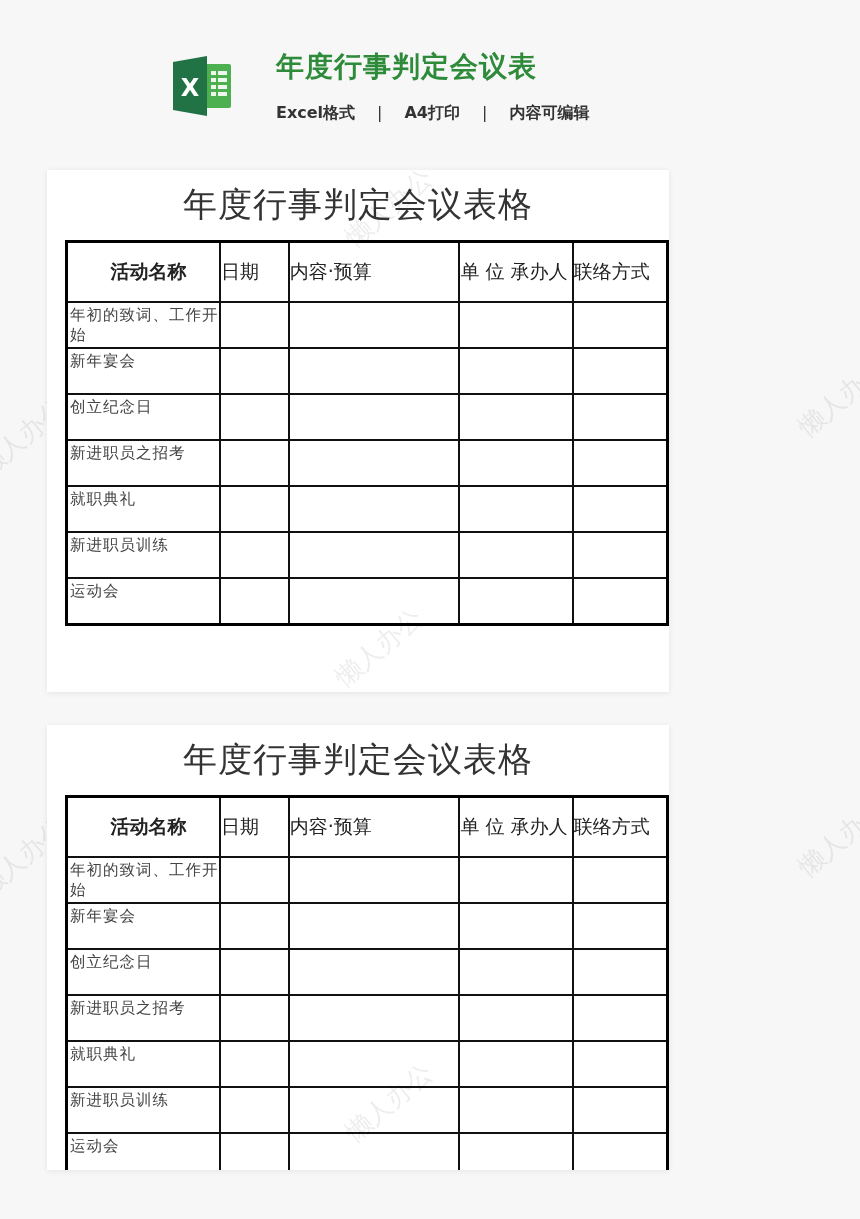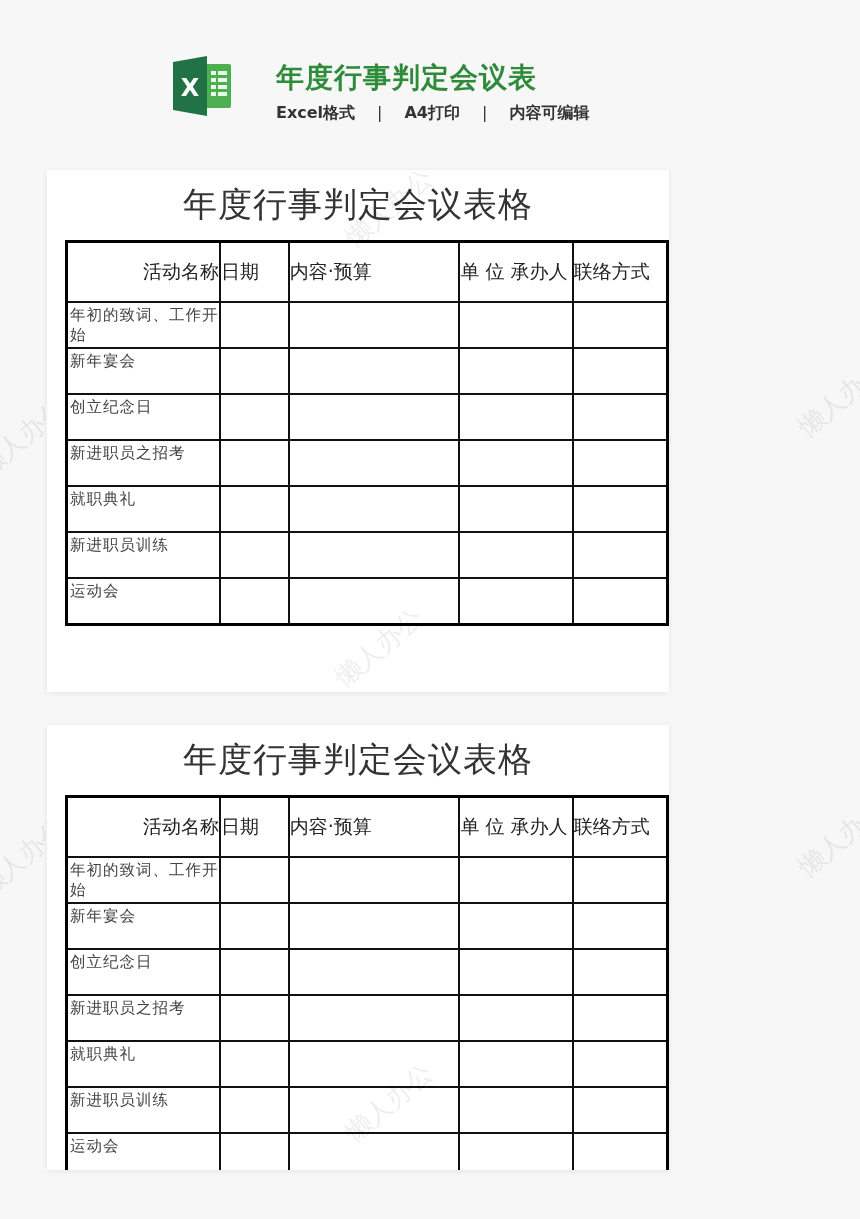--- a/index.html
+++ b/index.html
@@ -4,21 +4,21 @@
 <style>
   html, body { margin:0; padding:0; }
   body {
     width:860px; height:1219px; position:relative; overflow:hidden;
     background:#f7f7f7;
     font-family:"DejaVu Sans","Liberation Sans",sans-serif;
   }
   .banner { position:absolute; left:0; top:0; width:860px; height:150px; }
   .xl-icon { position:absolute; left:171px; top:56px; width:62px; height:60px; }
   .banner-title {
-    position:absolute; left:276px; top:59px; font-size:28px; font-weight:bold;
+    position:absolute; left:276px; top:48px; font-size:28px; font-weight:bold;
     color:#2e8b3a; letter-spacing:1px; white-space:nowrap;
   }
   .banner-sub {
     position:absolute; left:276px; top:103px; font-size:16px; font-weight:bold;
     color:#333; white-space:nowrap; display:flex; gap:4px;
   }
   .banner-sub .sep { margin:0 18px; color:#333; font-weight:normal; }
 
   .card {
     position:absolute; left:47px; width:622px; background:#fff;
@@ -39,21 +39,21 @@
   }
   .grid td {
     border:2px solid #111; padding:0; vertical-align:top;
     font-family:"DejaVu Serif","Liberation Serif",serif;
   }
   .grid tr.head td {
     height:58px; vertical-align:middle; text-align:left;
     font-family:"DejaVu Sans","Liberation Sans",sans-serif;
     font-size:19px; color:#222;
   }
-  .grid tr.head td.first { text-align:right; padding-left:10px; }
+  .grid tr.head td.first { text-align:center; padding-left:10px;font-weight:bold; }
   .grid tr.body td { height:42px; }
   .grid tr.body td.name {
     font-size:15.5px; color:#444; line-height:20px; padding:2px 0 0 2px;
     letter-spacing:1px;
   }
   .wm {
     position:absolute; color:rgba(0,0,0,0.07); font-size:26px;
     font-family:"DejaVu Serif",serif; transform:rotate(-40deg);
     white-space:nowrap; pointer-events:none;
   }

